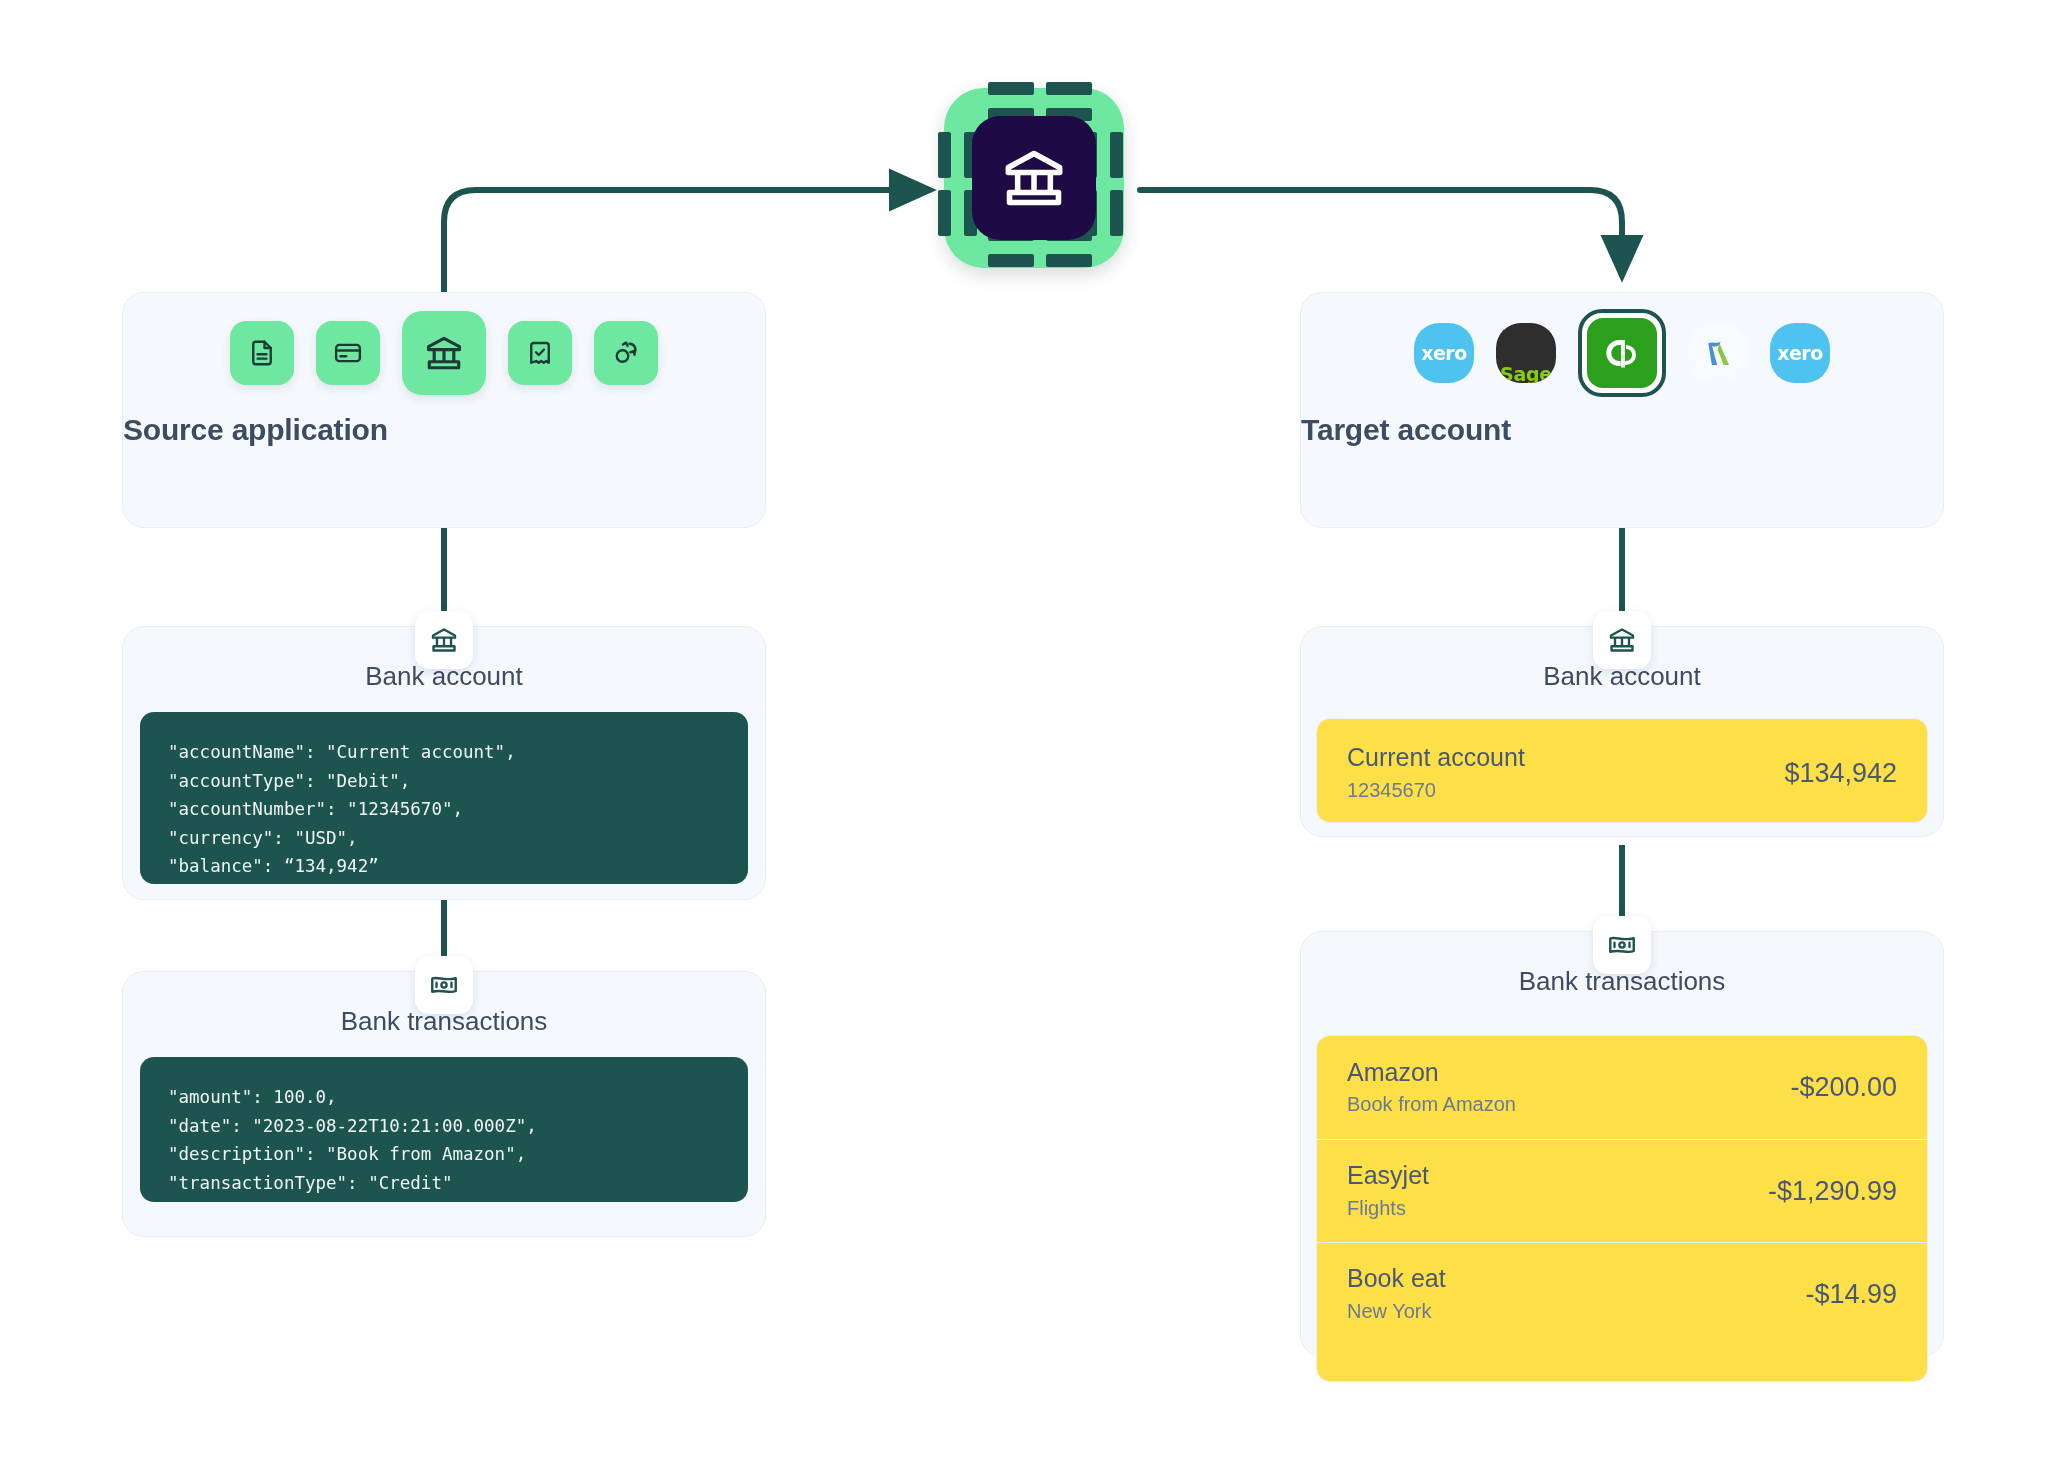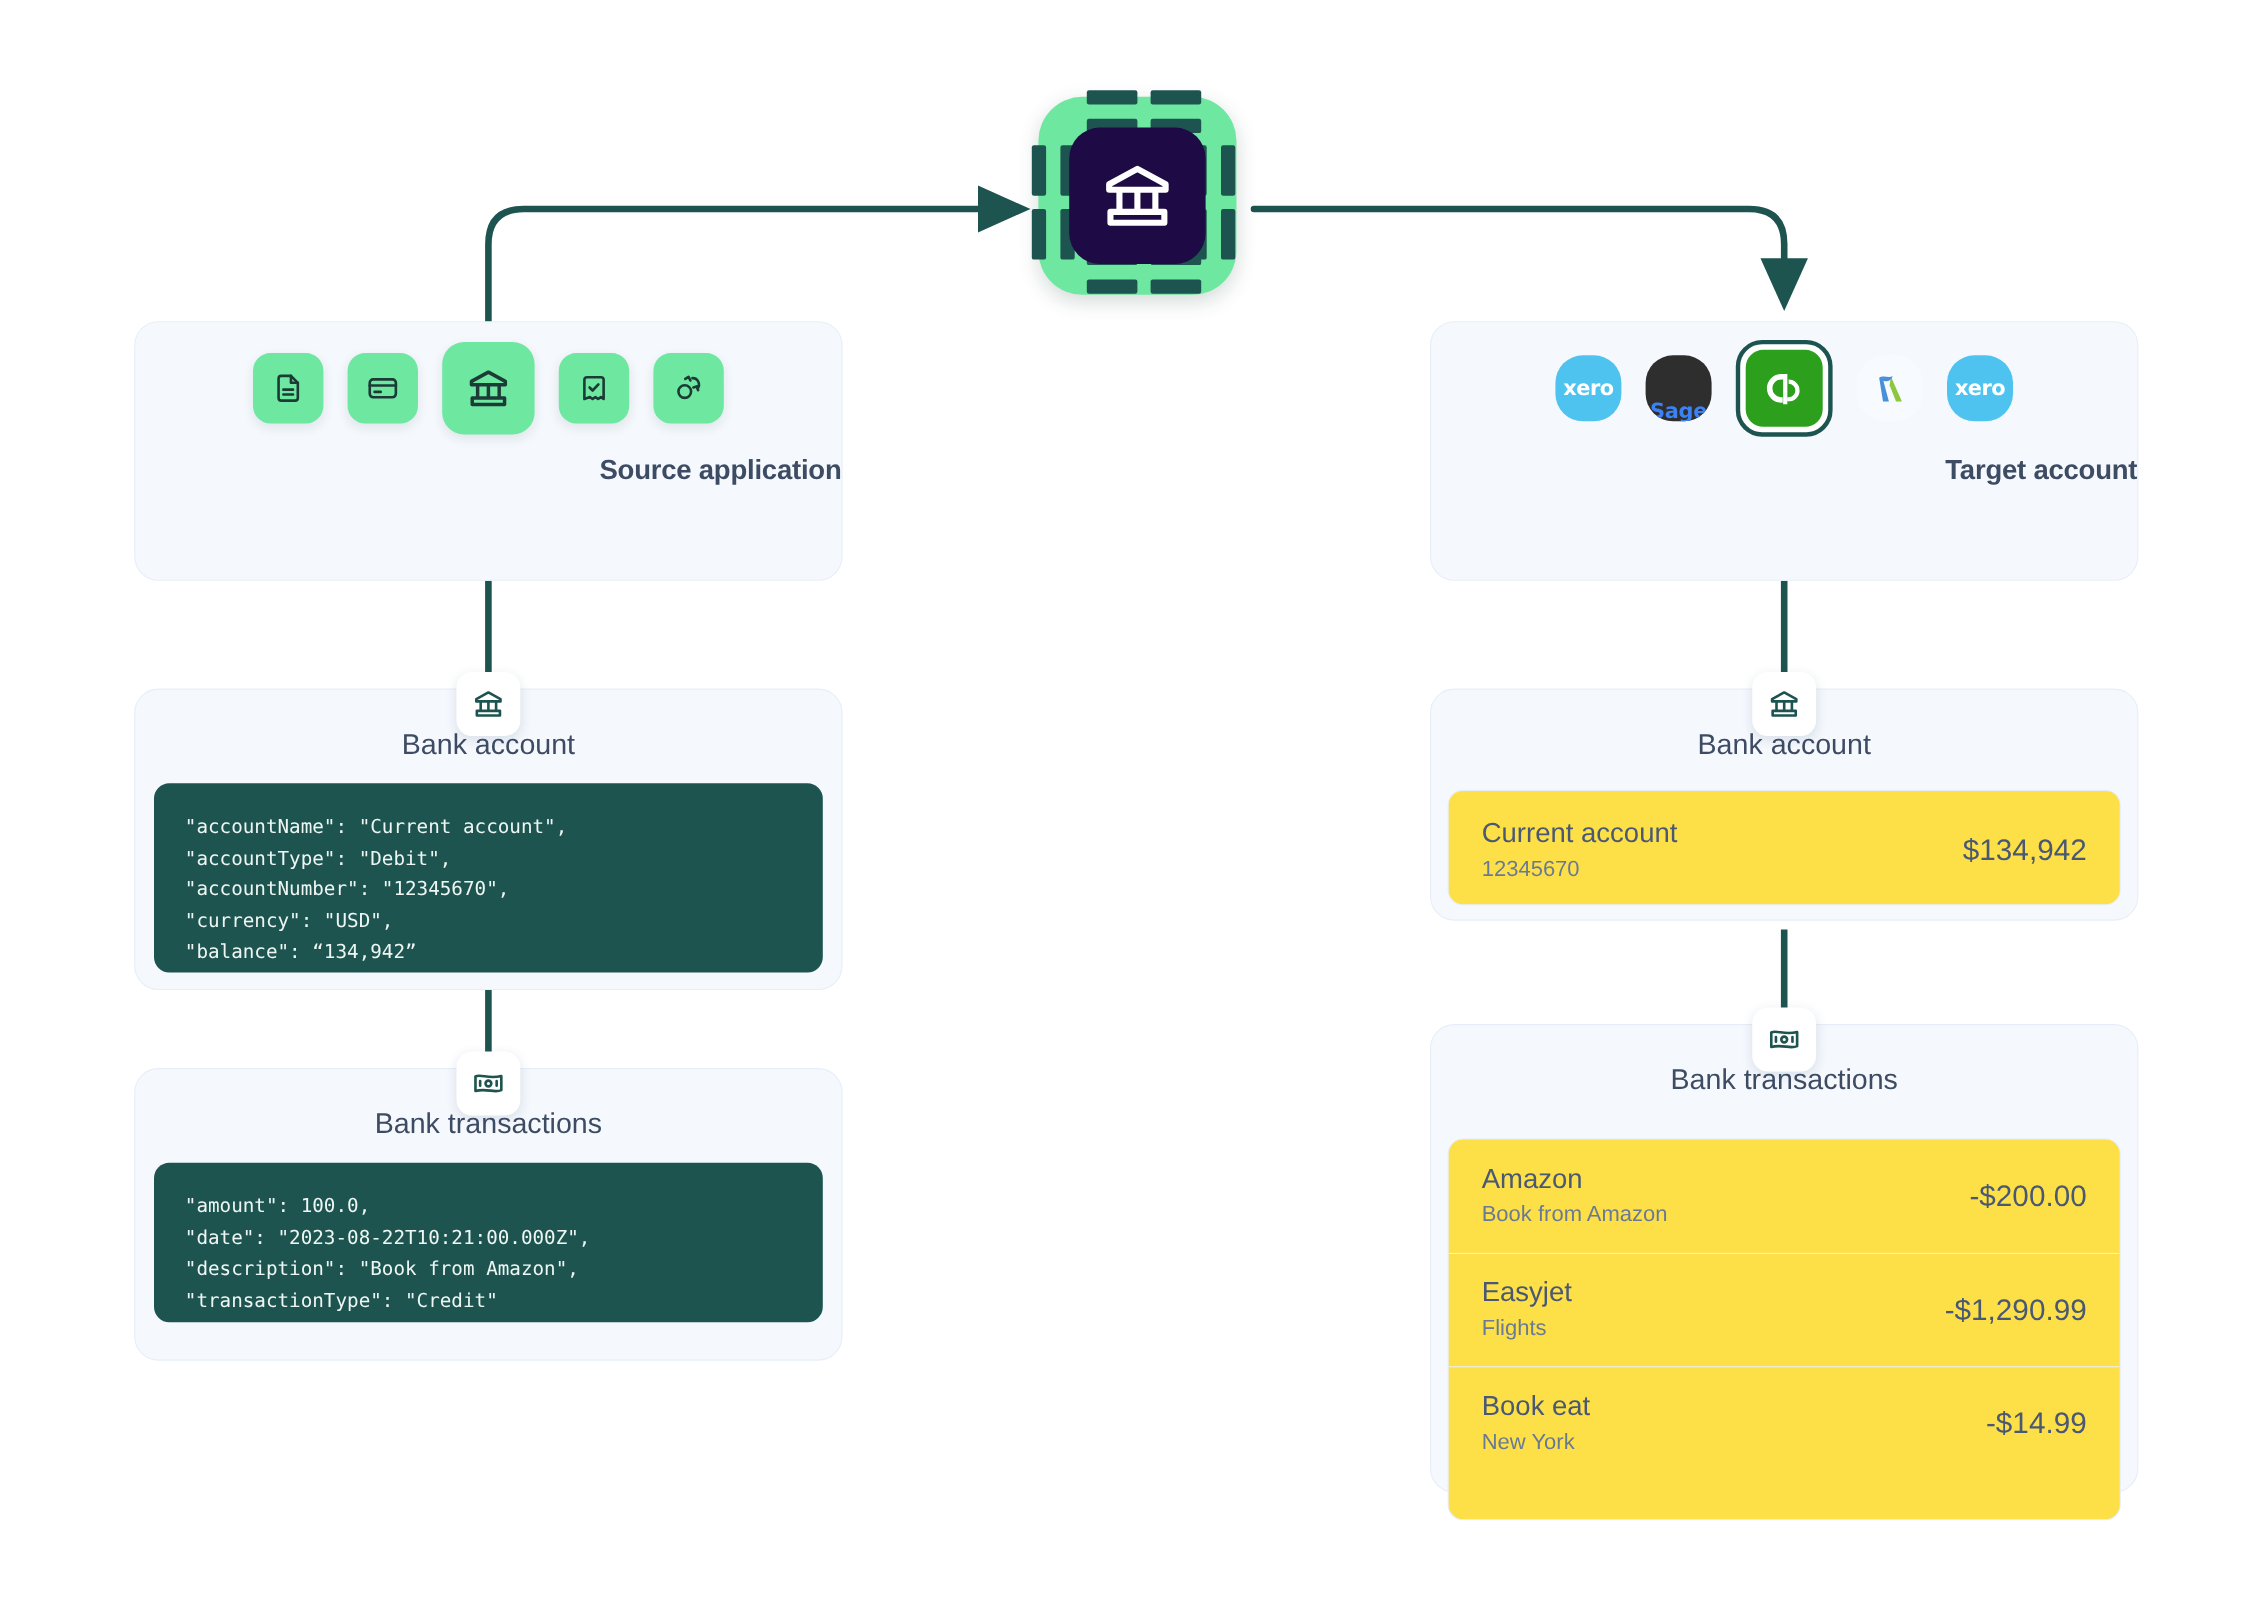--- a/index.html
+++ b/index.html
@@ -68,22 +68,22 @@
 
   
   .panel {
     position: absolute;
     background: #f5f8fd;
     border: 1px solid #e7eefa;
     border-radius: 22px;
     box-sizing: border-box;
   }
   .panel-title {
-    text-align: right;
-    font-size: 25px;
+    text-align: left;
+    font-size: 30px;
     font-weight: bold;
     color: #3d4b63;
     letter-spacing: -0.2px;
   }
 
   .app-row {
     display: flex;
     align-items: center;
     justify-content: center;
     gap: 22px;
@@ -139,21 +139,21 @@
     font-family: "DejaVu Sans", sans-serif;
     font-weight: bold;
     font-size: 19px;
     color: #ffffff;
     letter-spacing: -0.5px;
   }
   .logo-text-sage {
     font-family: "DejaVu Sans", sans-serif;
     font-weight: bold;
     font-size: 19px;
-    color: #3b82f6;
+    color: #84cc16;
     letter-spacing: -0.3px;
     margin-top: 41px;
   }
 
   
   .subcard {
     position: absolute;
     background: #f5f8fd;
     border: 1px solid #e7eefa;
     border-radius: 22px;

